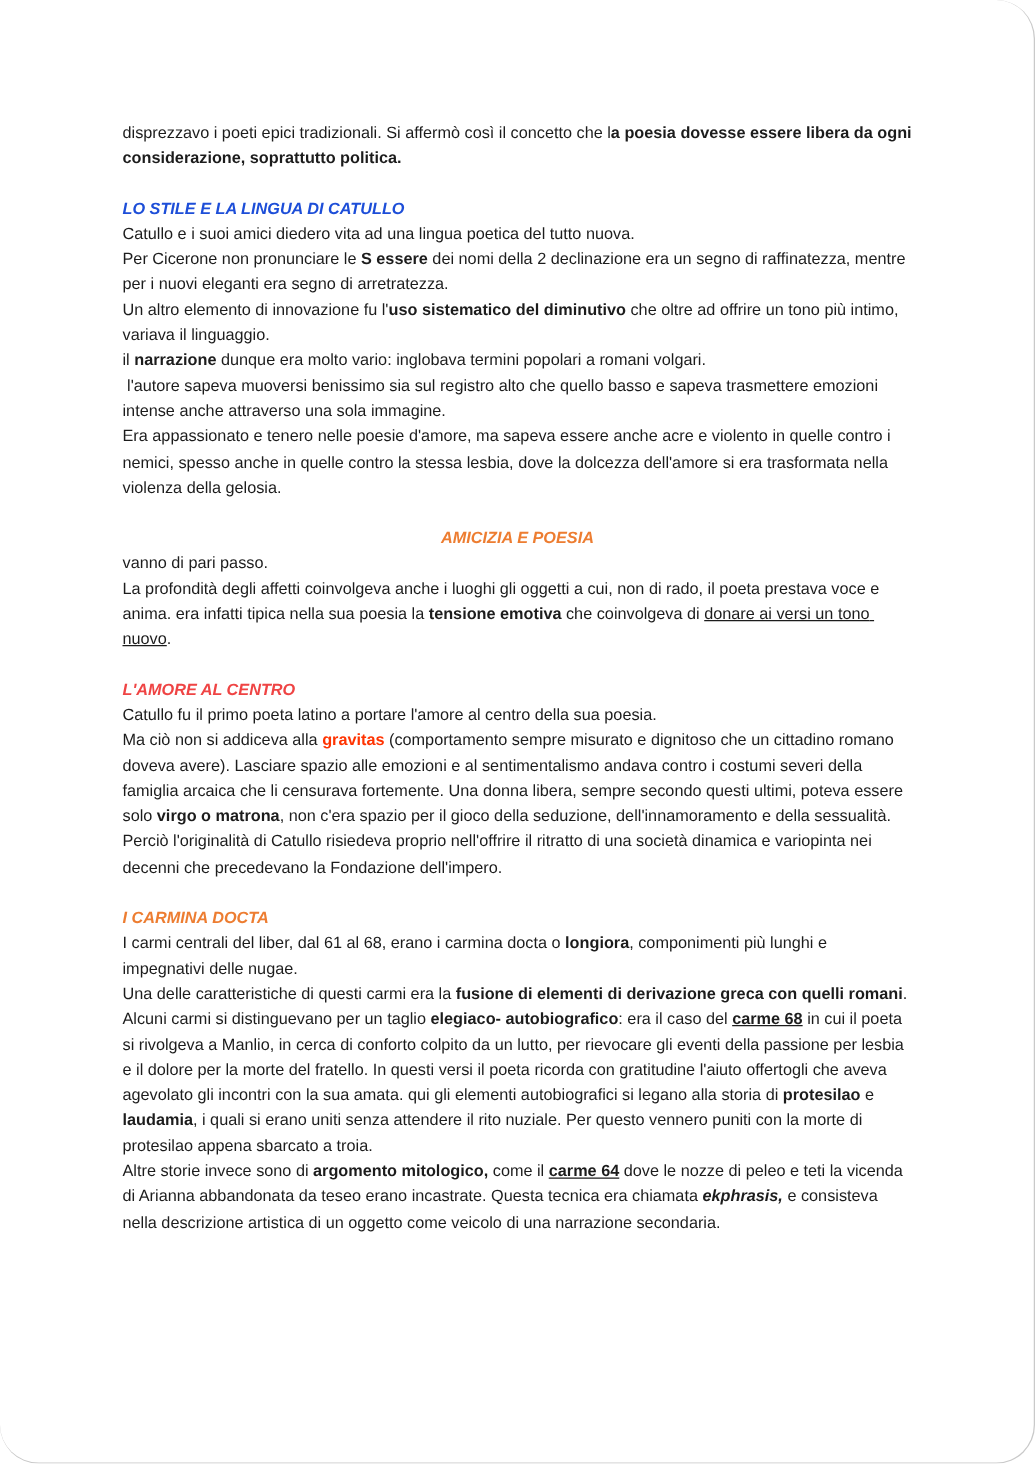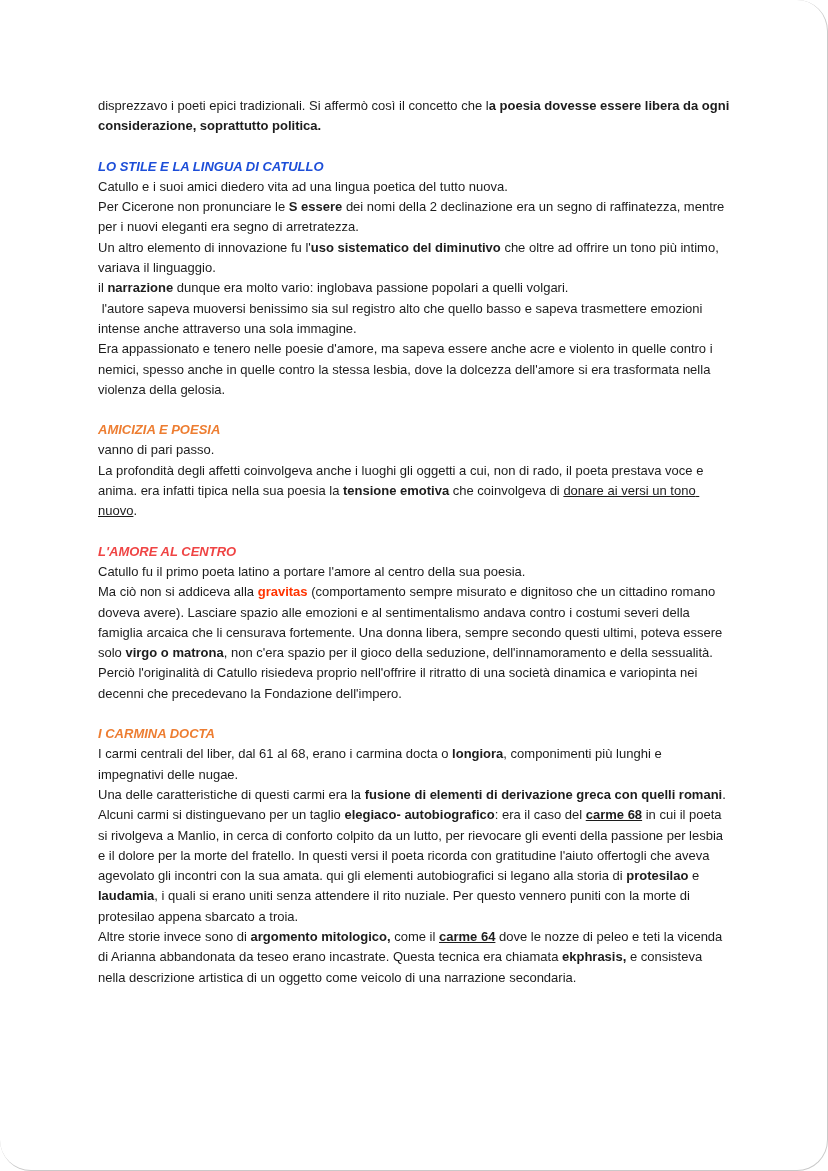--- a/index.html
+++ b/index.html
@@ -34,36 +34,36 @@
   }
   .content h2 {
     margin: 20px 0 0 0;
     font-size: 13px;
     line-height: 20.3px;
     font-weight: bold;
     font-style: italic;
   }
   span.b { font-weight: bold; }
   span.u { text-decoration: underline; }
-  span.i { }
+  span.i { font-style: italic; }
 </style>
 </head>
 <body>
 
 <main class="page">
   <div class="content">
       <p><span>disprezzavo i poeti epici tradizionali. Si affermò così il concetto che l</span><span class="b">a poesia dovesse essere libera da ogni considerazione, soprattutto politica.</span></p>
       <h2 style="color: #1d4ed8;"><span>LO STILE E LA LINGUA DI CATULLO</span></h2>
       <p><span>Catullo e i suoi amici diedero vita ad una lingua poetica del tutto nuova.</span></p>
       <p><span>Per Cicerone non pronunciare le </span><span class="b">S essere</span><span> dei nomi della 2 declinazione era un segno di raffinatezza, mentre per i nuovi eleganti era segno di arretratezza.</span></p>
       <p><span>Un altro elemento di innovazione fu l'</span><span class="b">uso sistematico del diminutivo</span><span> che oltre ad offrire un tono più intimo, variava il linguaggio.</span></p>
-      <p><span>il </span><span class="b">narrazione</span><span> dunque era molto vario: inglobava passione popolari a quelli volgari.</span></p>
+      <p><span>il </span><span class="b">narrazione</span><span> dunque era molto vario: inglobava termini popolari a romani volgari.</span></p>
       <p><span> l'autore sapeva muoversi benissimo sia sul registro alto che quello basso e sapeva trasmettere emozioni intense anche attraverso una sola immagine.</span></p>
       <p><span>Era appassionato e tenero nelle poesie d'amore, ma sapeva essere anche acre e violento in quelle contro i nemici, spesso anche in quelle contro la stessa lesbia, dove la dolcezza dell'amore si era trasformata nella violenza della gelosia.</span></p>
-      <h2 style="color: rgb(237, 125, 49);"><span>AMICIZIA E POESIA</span></h2>
+      <h2 style="color: rgb(237, 125, 49); text-align: center;"><span>AMICIZIA E POESIA</span></h2>
       <p><span>vanno di pari passo.</span></p>
       <p><span>La profondità degli affetti coinvolgeva anche i luoghi gli oggetti a cui, non di rado, il poeta prestava voce e anima. era infatti tipica nella sua poesia la </span><span class="b">tensione emotiva</span><span> che coinvolgeva di </span><span class="u">donare ai versi un tono nuovo</span><span>.</span></p>
       <h2 style="color: #ef4444;"><span>L'AMORE AL CENTRO</span></h2>
       <p><span>Catullo fu il primo poeta latino a portare l'amore al centro della sua poesia.</span></p>
       <p><span>Ma ciò non si addiceva alla </span><span class="b" style="color: rgb(255, 51, 0);">gravitas</span><span> (comportamento sempre misurato e dignitoso che un cittadino romano doveva avere). Lasciare spazio alle emozioni e al sentimentalismo andava contro i costumi severi della famiglia arcaica che li censurava fortemente. Una donna libera, sempre secondo questi ultimi, poteva essere solo </span><span class="b">virgo o matrona</span><span>, non c'era spazio per il gioco della seduzione, dell'innamoramento e della sessualità.</span></p>
       <p><span>Perciò l'originalità di Catullo risiedeva proprio nell'offrire il ritratto di una società dinamica e variopinta nei decenni che precedevano la Fondazione dell'impero.</span></p>
       <h2 style="color: rgb(237, 125, 49);"><span>I CARMINA DOCTA</span></h2>
       <p><span>I carmi centrali del liber, dal 61 al 68, erano i carmina docta o </span><span class="b">longiora</span><span>, componimenti più lunghi e impegnativi delle nugae.</span></p>
       <p><span>Una delle caratteristiche di questi carmi era la </span><span class="b">fusione di elementi di derivazione greca con quelli romani</span><span>.</span></p>
       <p><span>Alcuni carmi si distinguevano per un taglio </span><span class="b">elegiaco- autobiografico</span><span>: era il caso del </span><span class="b u">carme 68</span><span> in cui il poeta si rivolgeva a Manlio, in cerca di conforto colpito da un lutto, per rievocare gli eventi della passione per lesbia e il dolore per la morte del fratello. In questi versi il poeta ricorda con gratitudine l'aiuto offertogli che aveva agevolato gli incontri con la sua amata. qui gli elementi autobiografici si legano alla storia di </span><span class="b">protesilao</span><span> e </span><span class="b">laudamia</span><span>, i quali si erano uniti senza attendere il rito nuziale. Per questo vennero puniti con la morte di protesilao appena sbarcato a troia.</span></p>

